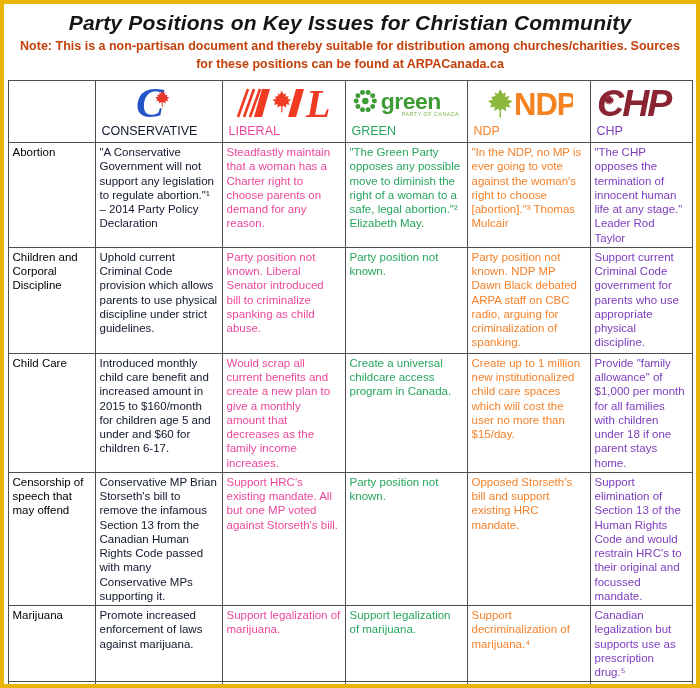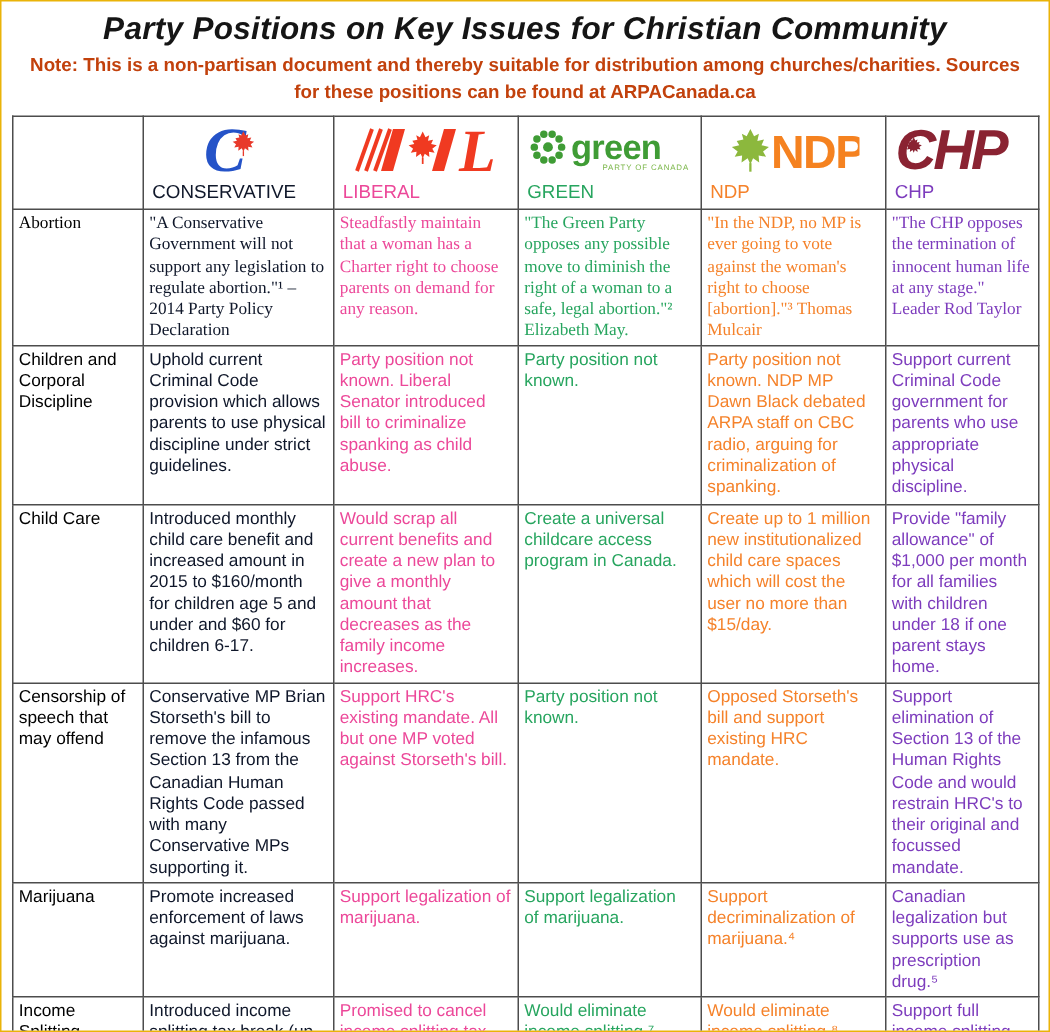--- a/index.html
+++ b/index.html
@@ -1,18 +1,18 @@
 <!DOCTYPE html>
 <html><head>
 <meta charset="utf-8">
 <style>
   html,body{margin:0;padding:0;background:#fff;}
   .page{
     width:700px;height:688px;box-sizing:border-box;background:#fff;
-    border:1px solid #eab308;overflow:hidden;
+    border:4px solid #eab308;overflow:hidden;
     font-family:"Liberation Sans","DejaVu Sans",sans-serif;color:#111;
   }
   .title{
     text-align:center;font-size:21px;font-weight:bold;font-style:italic;
     color:#151515;margin:7px 10px 3px;letter-spacing:.2px;
   }
   .note{
     text-align:center;font-size:12.5px;font-weight:600;line-height:1.4;
     color:#c2410c;margin:0 auto 7px;width:662px;
   }
@@ -27,21 +27,21 @@
   thead th{padding:2px 2px 1px;vertical-align:bottom;}
   .logo-box{height:40px;display:flex;align-items:center;justify-content:center;}
   .party-label{font-size:12.5px;text-align:left;padding:1px 0 0 2px;}
   th.issue{font-weight:bold;font-size:12.5px;color:#000;padding-top:3px;}
   .c-cons{color:#0f172a;}
   .c-lib{color:#ec4899;}
   .c-grn{color:#27a55f;}
   .c-ndp{color:#f5822a;}
   .c-chp{color:#7d3cbd;}
   tr.h-head{height:62px;}
-  tr.h-r0{height:86px;font-family:Liberation Serif, serif;}
+  tr.h-r0{height:86px;}
   tr.h-r1{height:106px;}
   tr.h-r2{height:106px;}
   tr.h-r3{height:120px;}
   tr.h-r4{height:58px;}
   tr.h-r5{height:62px;}
 </style>
 </head>
 <body>
 
 <div class="page">

